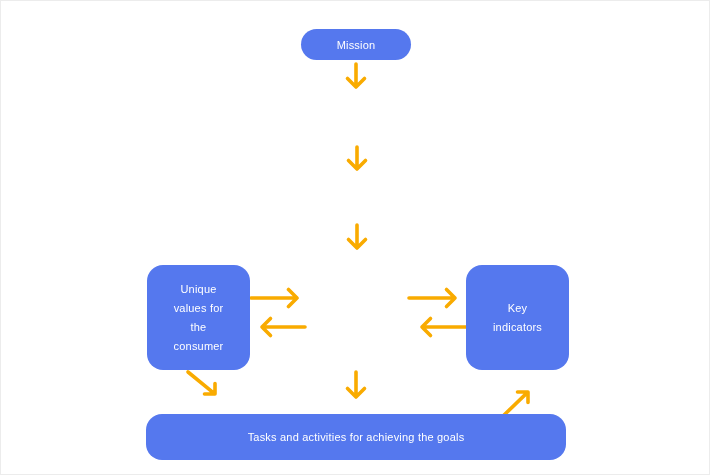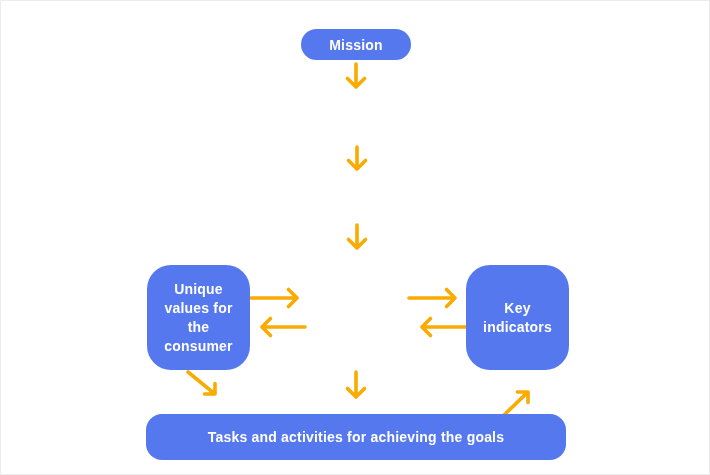--- a/index.html
+++ b/index.html
@@ -24,28 +24,28 @@
     overflow:hidden;
   }
   .node{
     position:absolute;
     background:var(--node-fill);
     color:var(--node-text);
     display:flex;
     align-items:center;
     justify-content:center;
     text-align:center;
-    font-size:14px;
-    font-weight:700;
+    font-size:11px;
+    font-weight:400;
     letter-spacing:0.2px;
     white-space:pre-line;
     box-sizing:border-box;
   }
   .pill{border-radius:16px;line-height:16px;}
-  .square{border-radius:24px;line-height:19px;padding:4px;}
+  .square{border-radius:16px;line-height:19px;padding:4px;}
 
   .node-mission          {left:300px; top:28px;  width:110px; height:31px;}
   .node-company-values   {left:272px; top:107px; width:166px; height:31px;}
   .node-vision           {left:145px; top:187px; width:422px; height:31px;}
   .node-unique-values    {left:146px; top:264px; width:103px; height:105px;}
   .node-company-strategy {left:304px; top:264px; width:104px; height:105px;}
   .node-key-indicators   {left:465px; top:264px; width:103px; height:105px;text-align:center;}
   .node-tasks            {left:145px; top:413px; width:420px; height:46px;}
 
   svg.arrow-layer{

